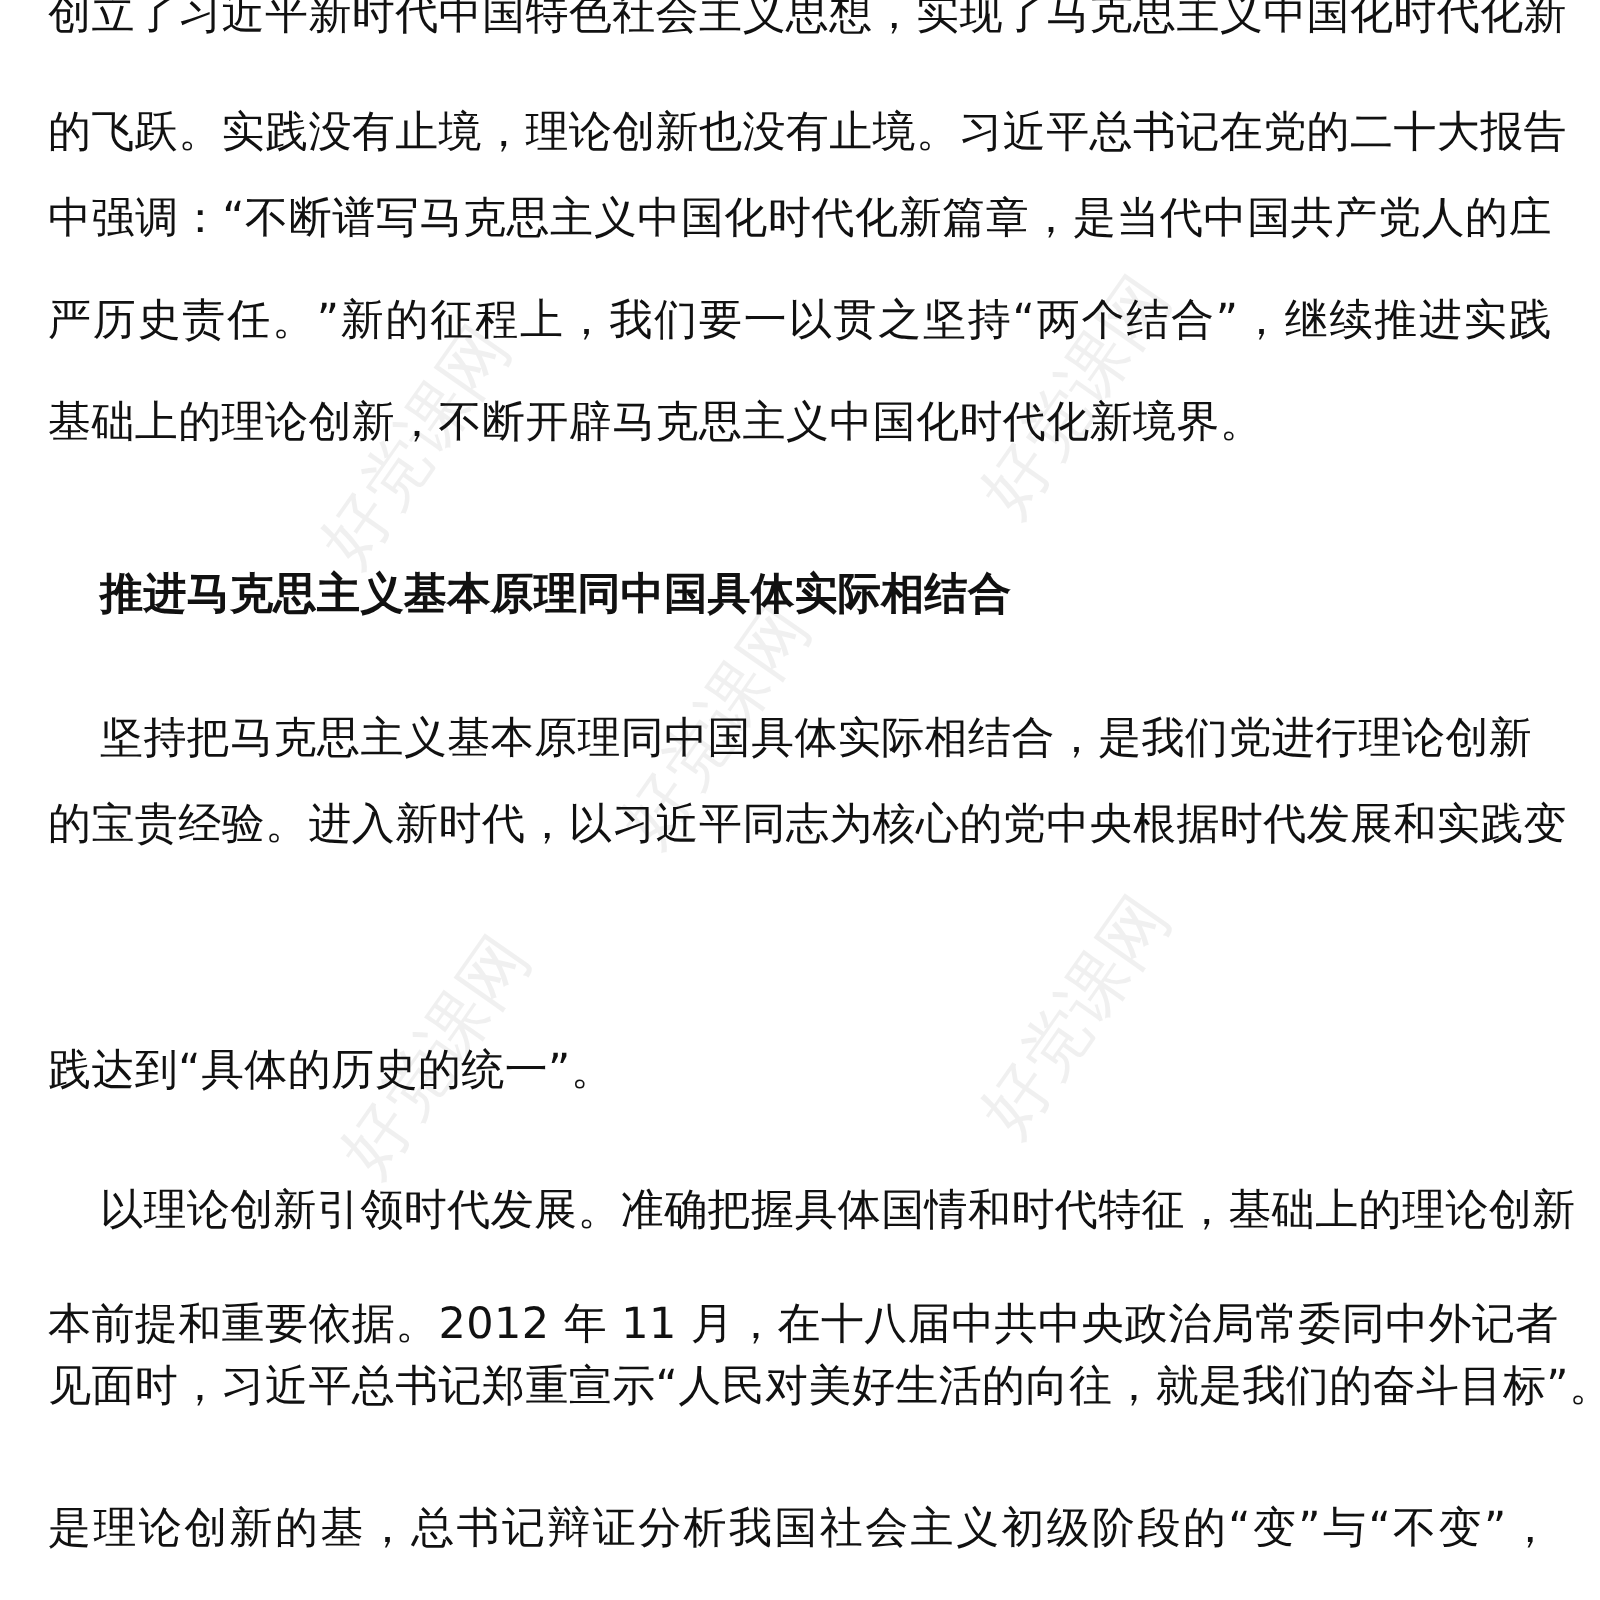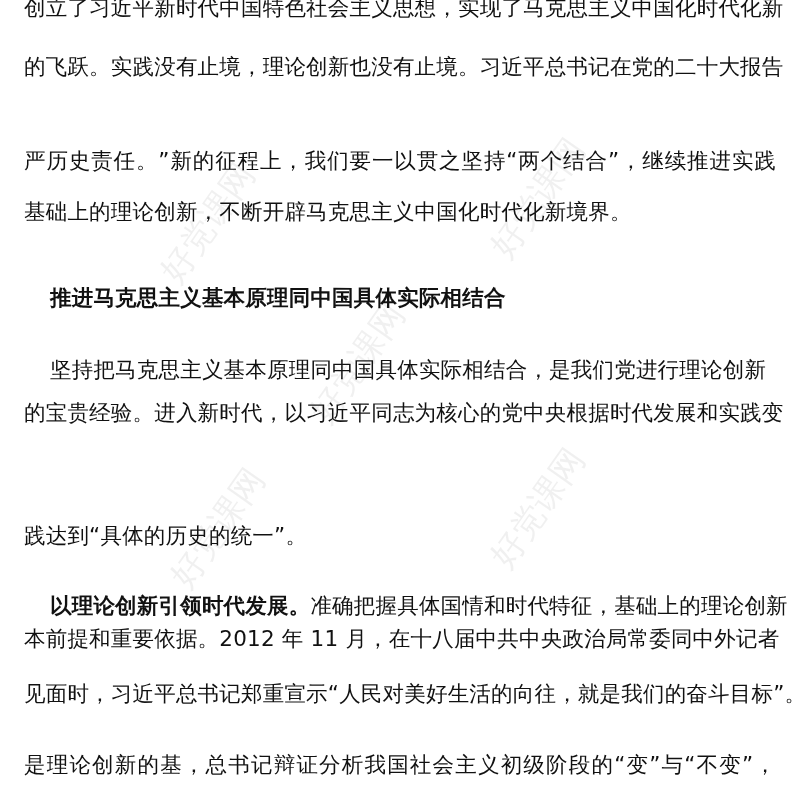--- a/index.html
+++ b/index.html
@@ -12,47 +12,48 @@
   .page { position:absolute; left:0; top:0; width:800px; height:800px; }
   .line {
     position:absolute; left:24px; width:752px;
     font-size:21.5px; line-height:30px; height:30px;
     white-space:nowrap; text-align:justify; text-align-last:justify;
     letter-spacing:0.2px;
   }
   .line.last { text-align-last:left; }
   .indent { left:50px; width:714px; }
   .heading { font-weight:bold; text-align-last:left; }
-  .bold { font-weight:bold; }
+  .bold { font-weight:normal; }
   .wm {
     position:absolute; font-size:34px; color:rgba(0,0,0,0.06);
     transform:rotate(-55deg); white-space:nowrap; pointer-events:none;
     font-family:"DejaVu Sans",sans-serif;
   }
 </style>
 </head>
 <body>
 
 <div class="page">
 
   <div class="wm" style="left:140px;top:200px;">好党课网</div>
   <div class="wm" style="left:470px;top:175px;">好党课网</div>
   <div class="wm" style="left:290px;top:340px;">好党课网</div>
   <div class="wm" style="left:150px;top:505px;">好党课网</div>
   <div class="wm" style="left:470px;top:485px;">好党课网</div>
 
   <div class="line" style="top:-7px;">创立了习近平新时代中国特色社会主义思想，实现了马克思主义中国化时代化新</div>
   <div class="line" style="top:52px;">的飞跃。实践没有止境，理论创新也没有止境。习近平总书记在党的二十大报告</div>
+  <div class="line" style="top:95px;">中强调：“不断谱写马克思主义中国化时代化新篇章，是当代中国共产党人的庄</div>
   <div class="line last" style="top:197px;">基础上的理论创新，不断开辟马克思主义中国化时代化新境界。</div>
   <div class="line" style="top:146px;">严历史责任。”新的征程上，我们要一以贯之坚持“两个结合”，继续推进实践</div>
 
   <div class="line indent heading" style="top:283px;">推进马克思主义基本原理同中国具体实际相结合</div>
 
   <div class="line indent" style="top:355px;">坚持把马克思主义基本原理同中国具体实际相结合，是我们党进行理论创新</div>
   <div class="line" style="top:398px;">的宝贵经验。进入新时代，以习近平同志为核心的党中央根据时代发展和实践变</div>
   <div class="line last" style="top:521px;">践达到“具体的历史的统一”。</div>
 
   <div class="line indent" style="top:591px;"><span class="bold">以理论创新引领时代发展。</span><span>准确把握具体国情和时代特征，基础上的理论创新</span></div>
-  <div class="line" style="top:624px;">本前提和重要依据。2012 年 11 月，在十八届中共中央政治局常委同中外记者</div>
+  <div class="line" style="top:648px;">本前提和重要依据。2012 年 11 月，在十八届中共中央政治局常委同中外记者</div>
   <div class="line" style="top:679px;">见面时，习近平总书记郑重宣示“人民对美好生活的向往，就是我们的奋斗目标”。</div>
   <div class="line" style="top:750px;">是理论创新的基，总书记辩证分析我国社会主义初级阶段的“变”与“不变”，</div>
 
 </div>
 
 </body></html>

